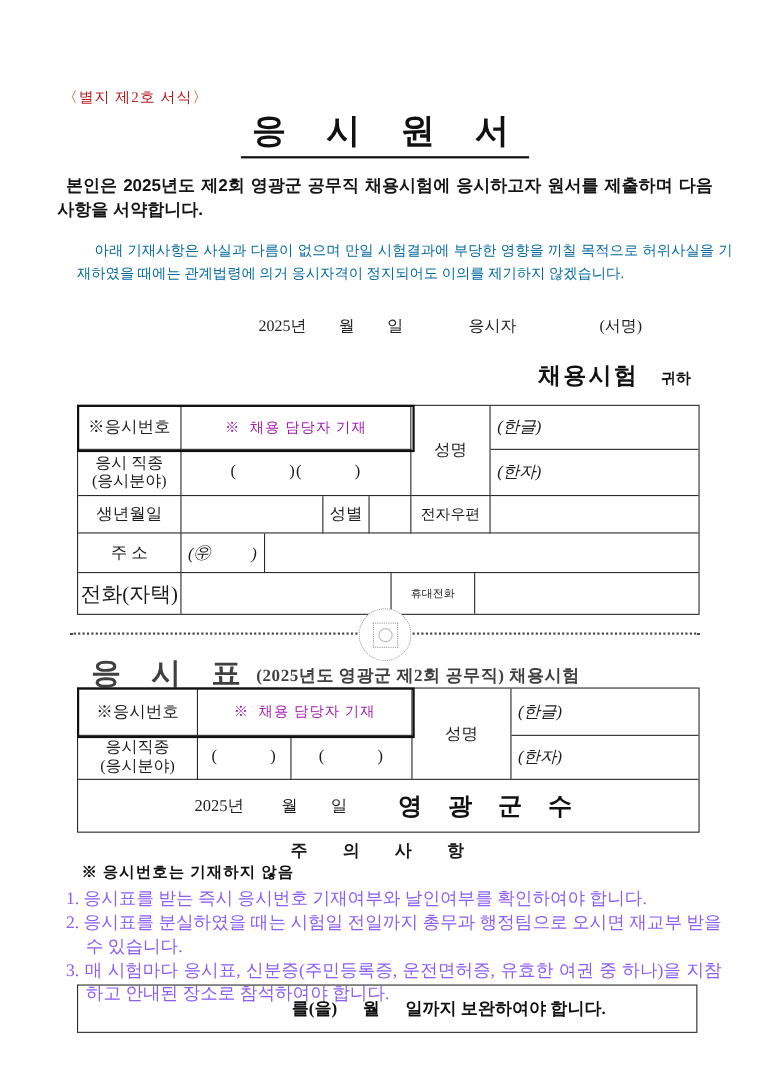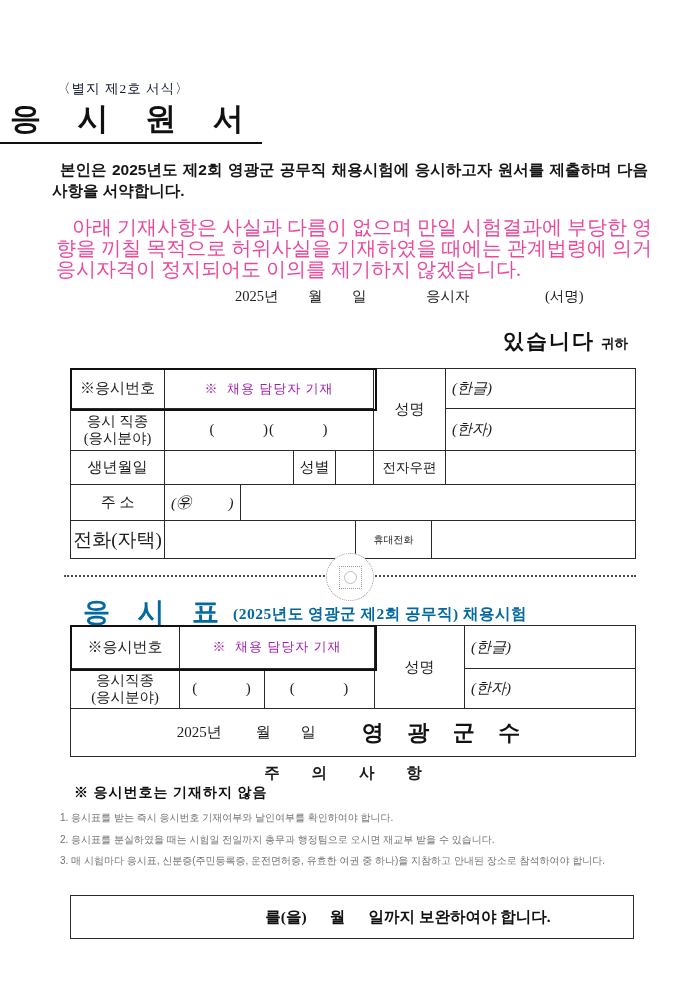--- a/index.html
+++ b/index.html
@@ -2,38 +2,38 @@
 <html><head>
 <meta charset="utf-8">
 <style>
   html,body{margin:0;padding:0;background:#ffffff;}
   .page{position:relative;width:700px;height:990px;background:#ffffff;color:#1c1c1c;overflow:hidden;
         font-family:"Liberation Serif","DejaVu Serif",serif;}
   .serif{font-family:"Liberation Serif","DejaVu Serif",serif;}
   .sans{font-family:"Liberation Sans","DejaVu Sans",sans-serif;}
   .abs{position:absolute;}
 
-  .form-tag{left:57px;top:80px;font-size:13.5px;letter-spacing:1px;color:#0f172a;}
-  .title-wrap{left:0;top:98px;width:700px;text-align:left;}
+  .form-tag{left:57px;top:80px;font-size:13.5px;letter-spacing:1px;color:#b91c1c;}
+  .title-wrap{left:0;top:98px;width:700px;text-align:center;}
   .main-title{display:inline-block;font-weight:bold;font-size:31px;letter-spacing:14px;
               border-bottom:2.5px solid #111;padding:0 4px 2px 10px;color:#111;}
 
   .pledge-bold{left:52px;top:159px;width:596px;font-weight:bold;font-size:15.5px;line-height:21px;
                text-align:justify;text-indent:8px;color:#151515;}
-  .pledge-body{left:56px;top:217px;width:596px;font-size:20px;line-height:21px;
-               text-align:justify;text-indent:16px;color:#ec4899;}
+  .pledge-body{left:70px;top:217px;width:596px;font-size:13px;line-height:21px;
+               text-align:justify;text-indent:16px;color:#0369a1;}
 
   .date-line{left:0;top:287px;width:700px;height:18px;font-size:14.5px;color:#222;}
   .date-line span{position:absolute;white-space:pre;}
   .dl-year{left:235px;} .dl-month{left:308px;} .dl-day{left:352px;}
   .dl-applicant{left:426px;} .dl-sign{left:545px;}
 
   .recipient{left:0;top:327px;width:628px;text-align:right;color:#111;}
   .recipient .big{font-size:21px;font-weight:bold;letter-spacing:2px;}
-  .recipient .small{font-size:13.5px;font-weight:bold;margin-left:6px;}
+  .recipient .small{font-size:13.5px;font-weight:bold;margin-left:20px;}
 
   
   .grid-table{position:absolute;display:grid;border:1.3px solid #2a2a2a;box-sizing:content-box;}
   .grid-table .cell{border-right:1px solid #2a2a2a;border-bottom:1px solid #2a2a2a;
         display:flex;align-items:center;justify-content:center;font-size:15px;color:#1c1c1c;
         white-space:pre;overflow:hidden;}
   .grid-table .cell.last-col{border-right:none;}
   .grid-table .cell.last-row{border-bottom:none;}
   .cell .two-line{text-align:center;line-height:17px;font-size:14.5px;}
   .green-note{color:#a21caf;font-size:13px;letter-spacing:1px;}
@@ -56,30 +56,30 @@
   .issue-row .who{font-size:22px;font-weight:bold;letter-spacing:9px;color:#111;}
 
   
   .cut-line{left:64px;top:575px;width:572px;border-top:2.6px dotted #4a4a4a;}
   .seal{left:326px;top:553px;width:46px;height:46px;border:1.6px dotted #9a9a9a;border-radius:50%;
         background:#fff;display:flex;align-items:center;justify-content:center;}
   .seal-square{width:21px;height:21px;border:1.4px dotted #9a9a9a;display:flex;align-items:center;justify-content:center;}
   .seal-core{width:11px;height:11px;border:1px solid #bdbdbd;border-radius:50%;font-size:7px;color:#bdbdbd;
              display:flex;align-items:center;justify-content:center;}
 
-  .ticket-title{left:0;top:594px;width:610px;text-align:center;color:#0369a1;}
+  .ticket-title{left:0;top:594px;width:610px;text-align:center;color:#404040;}
   .ticket-title .big{font-family:"Liberation Sans","DejaVu Sans",sans-serif;
                      font-size:27px;font-weight:bold;letter-spacing:10px;vertical-align:-2px;}
   .ticket-title .suffix{font-size:15.5px;font-weight:bold;letter-spacing:0.5px;}
 
   .notice-heading{left:0;top:763px;width:700px;text-align:center;font-size:15.5px;font-weight:600;
                   letter-spacing:14px;color:#1a1a1a;}
   .notice-nowrite{left:74px;top:784px;font-size:14px;font-weight:bold;letter-spacing:1px;color:#111;}
-  .notice-items{left:60px;top:807px;width:596px;font-family:Liberation Sans, sans-serif;
-                font-size:10px;line-height:21.5px;color:#737373;}
+  .notice-items{left:60px;top:807px;width:596px;font-family:Liberation Serif, serif;
+                font-size:16px;line-height:21.5px;color:#8b5cf6;}
   .notice-items div{padding-left:18px;text-indent:-18px;text-align:justify;}
 
   .t3{left:70px;top:895px;width:562px;height:42px;border:1.3px solid #2a2a2a;display:flex;}
   .t3-label{width:78px;border-right:1px solid #2a2a2a;display:flex;align-items:center;justify-content:center;
             font-size:15px;}
   .t3-text{flex:1;display:flex;align-items:center;justify-content:center;padding-left:112px;
            font-size:15.5px;font-weight:bold;white-space:pre;color:#111;}
 </style>
 </head>
 <body>
@@ -97,21 +97,21 @@
 
   <div class="abs date-line serif">
     <span class="dl-year">2025년</span>
     <span class="dl-month">월</span>
     <span class="dl-day">일</span>
     <span class="dl-applicant">응시자</span>
     <span class="dl-sign">(서명)</span>
   </div>
 
   <div class="abs recipient serif">
-    <span class="big">있습니다</span><span class="small">귀하</span>
+    <span class="big">채용시험</span><span class="small">귀하</span>
   </div>
 
   <div class="grid-table t1 serif">
     <div class="cell" style="grid-column:1;grid-row:1;">※응시번호</div>
     <div class="cell" style="grid-column:2/7;grid-row:1;">
       <span class="green-note">※  채용 담당자 기재</span>
     </div>
     <div class="cell" style="grid-column:7/9;grid-row:1/3;">성명</div>
     <div class="cell last-col left-pad" style="grid-column:9;grid-row:1;">(한글)</div>
 

